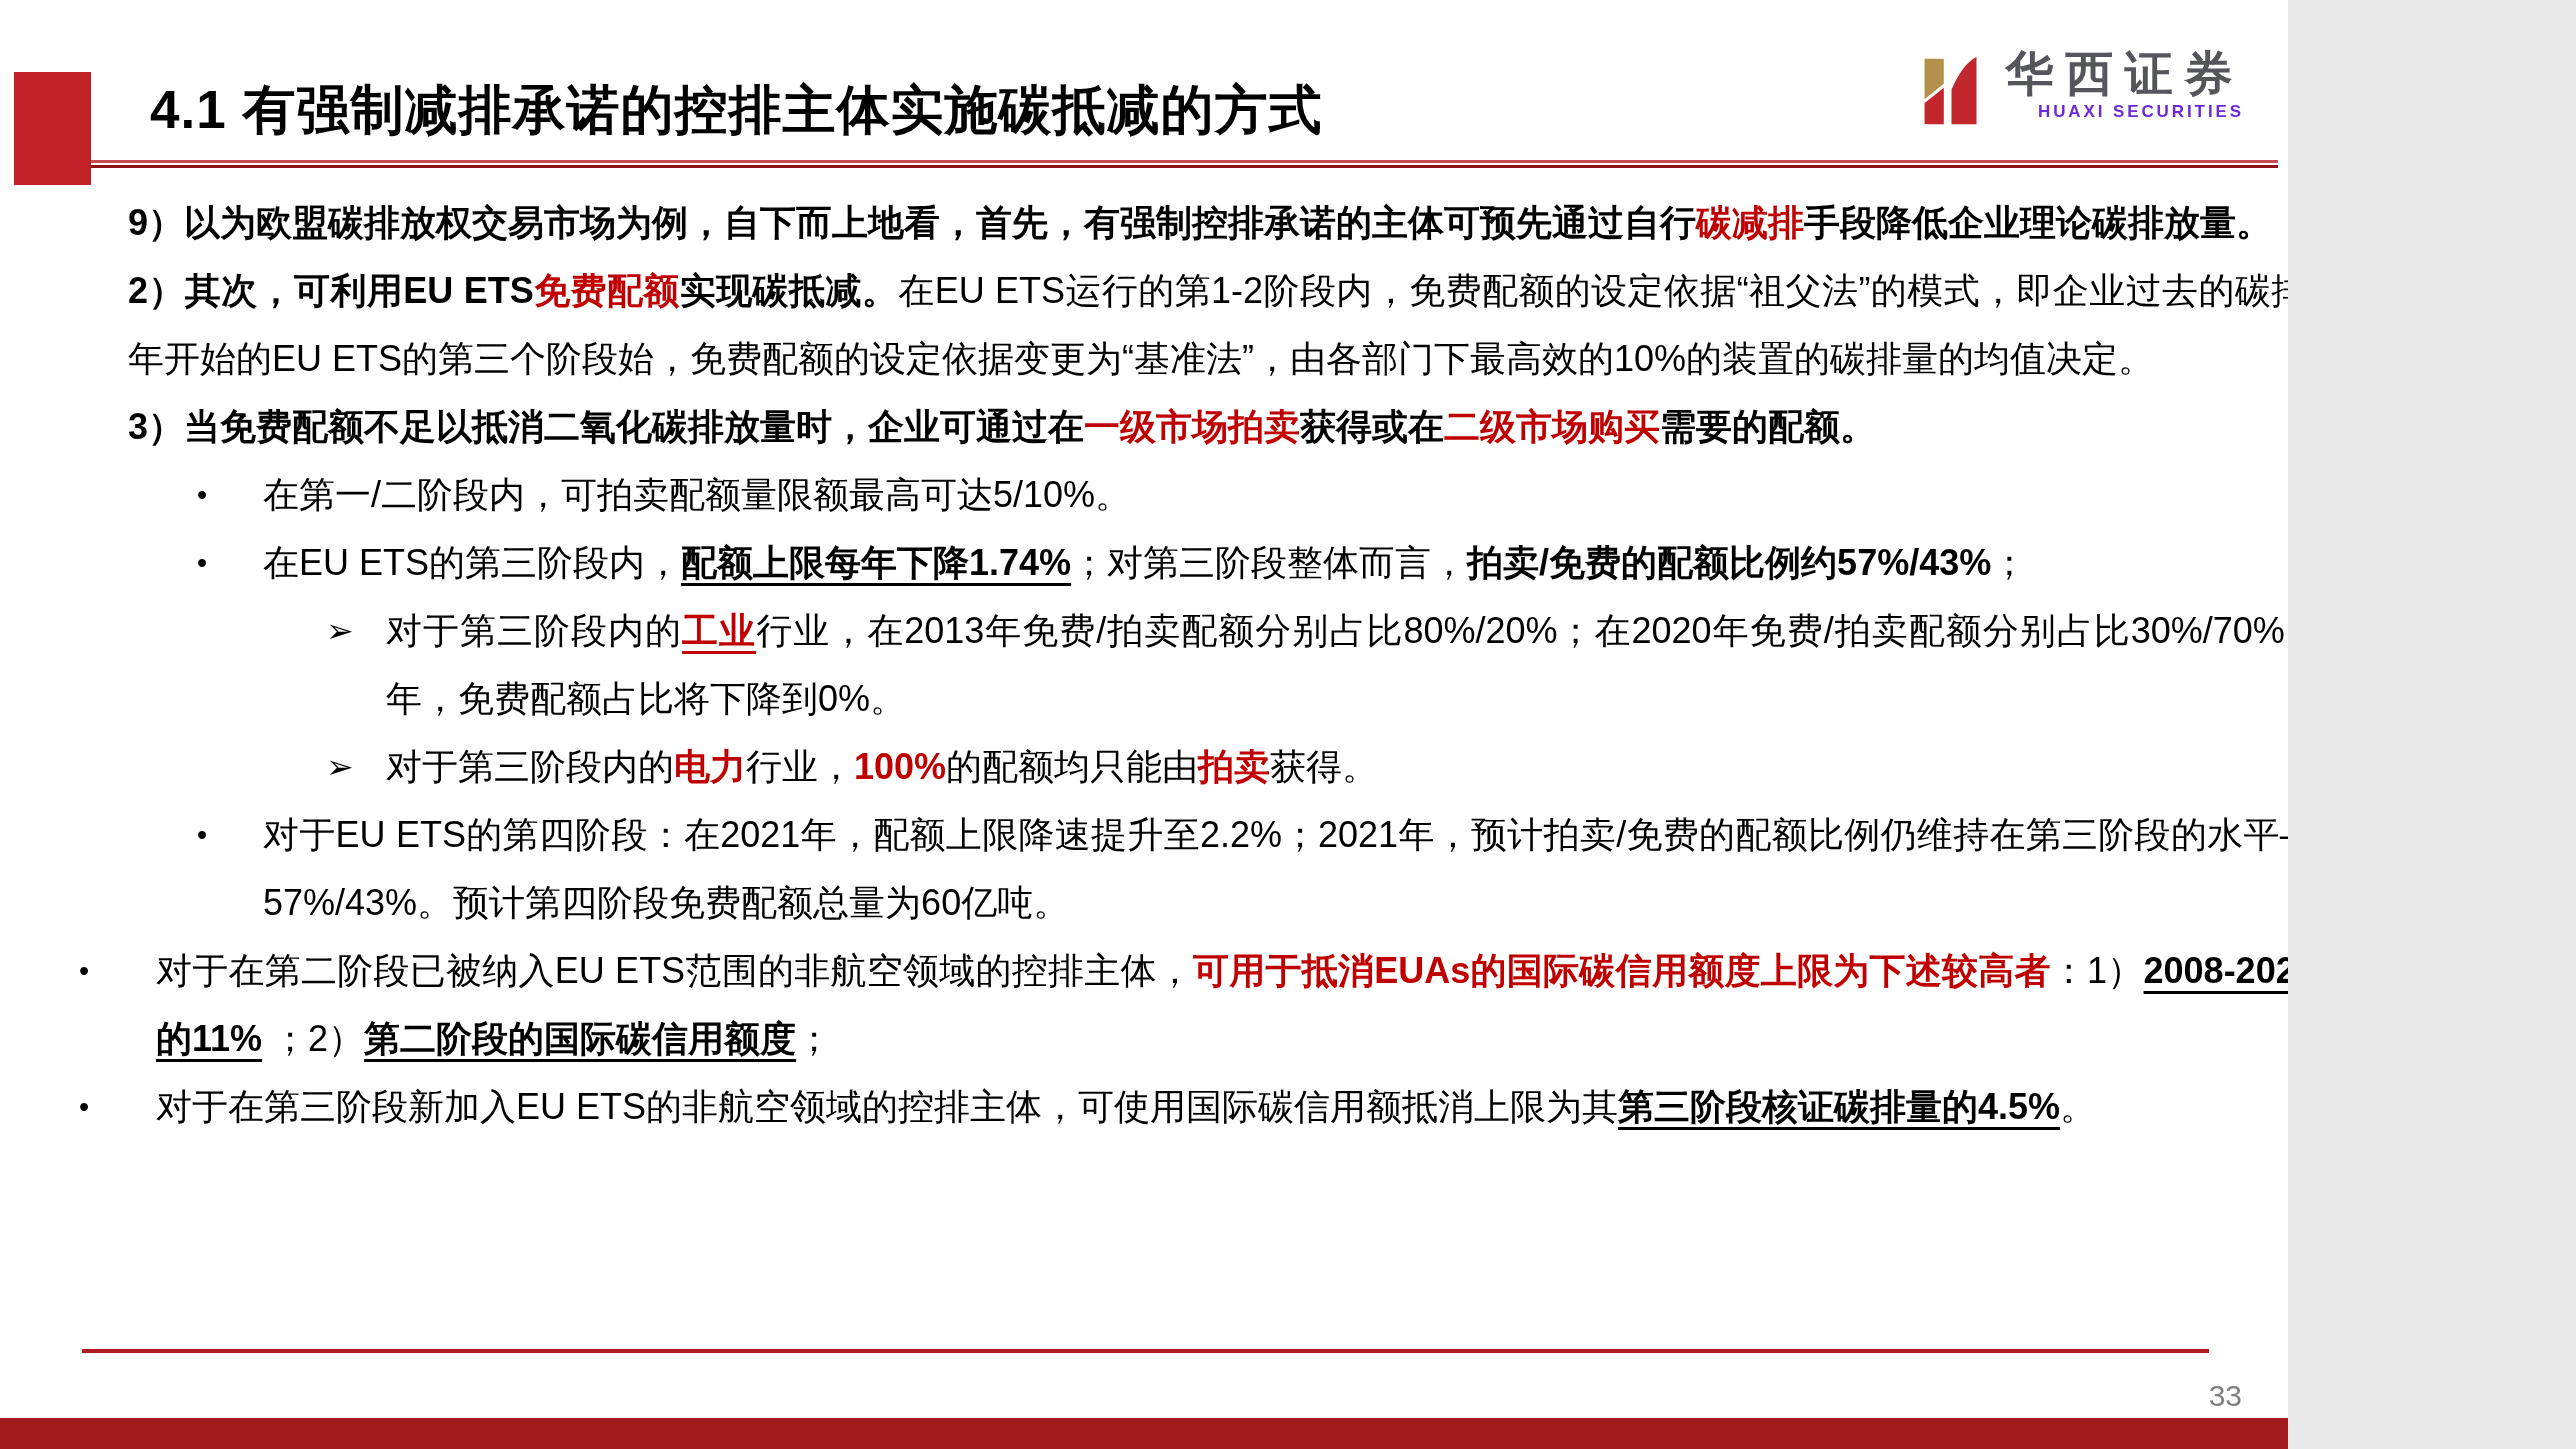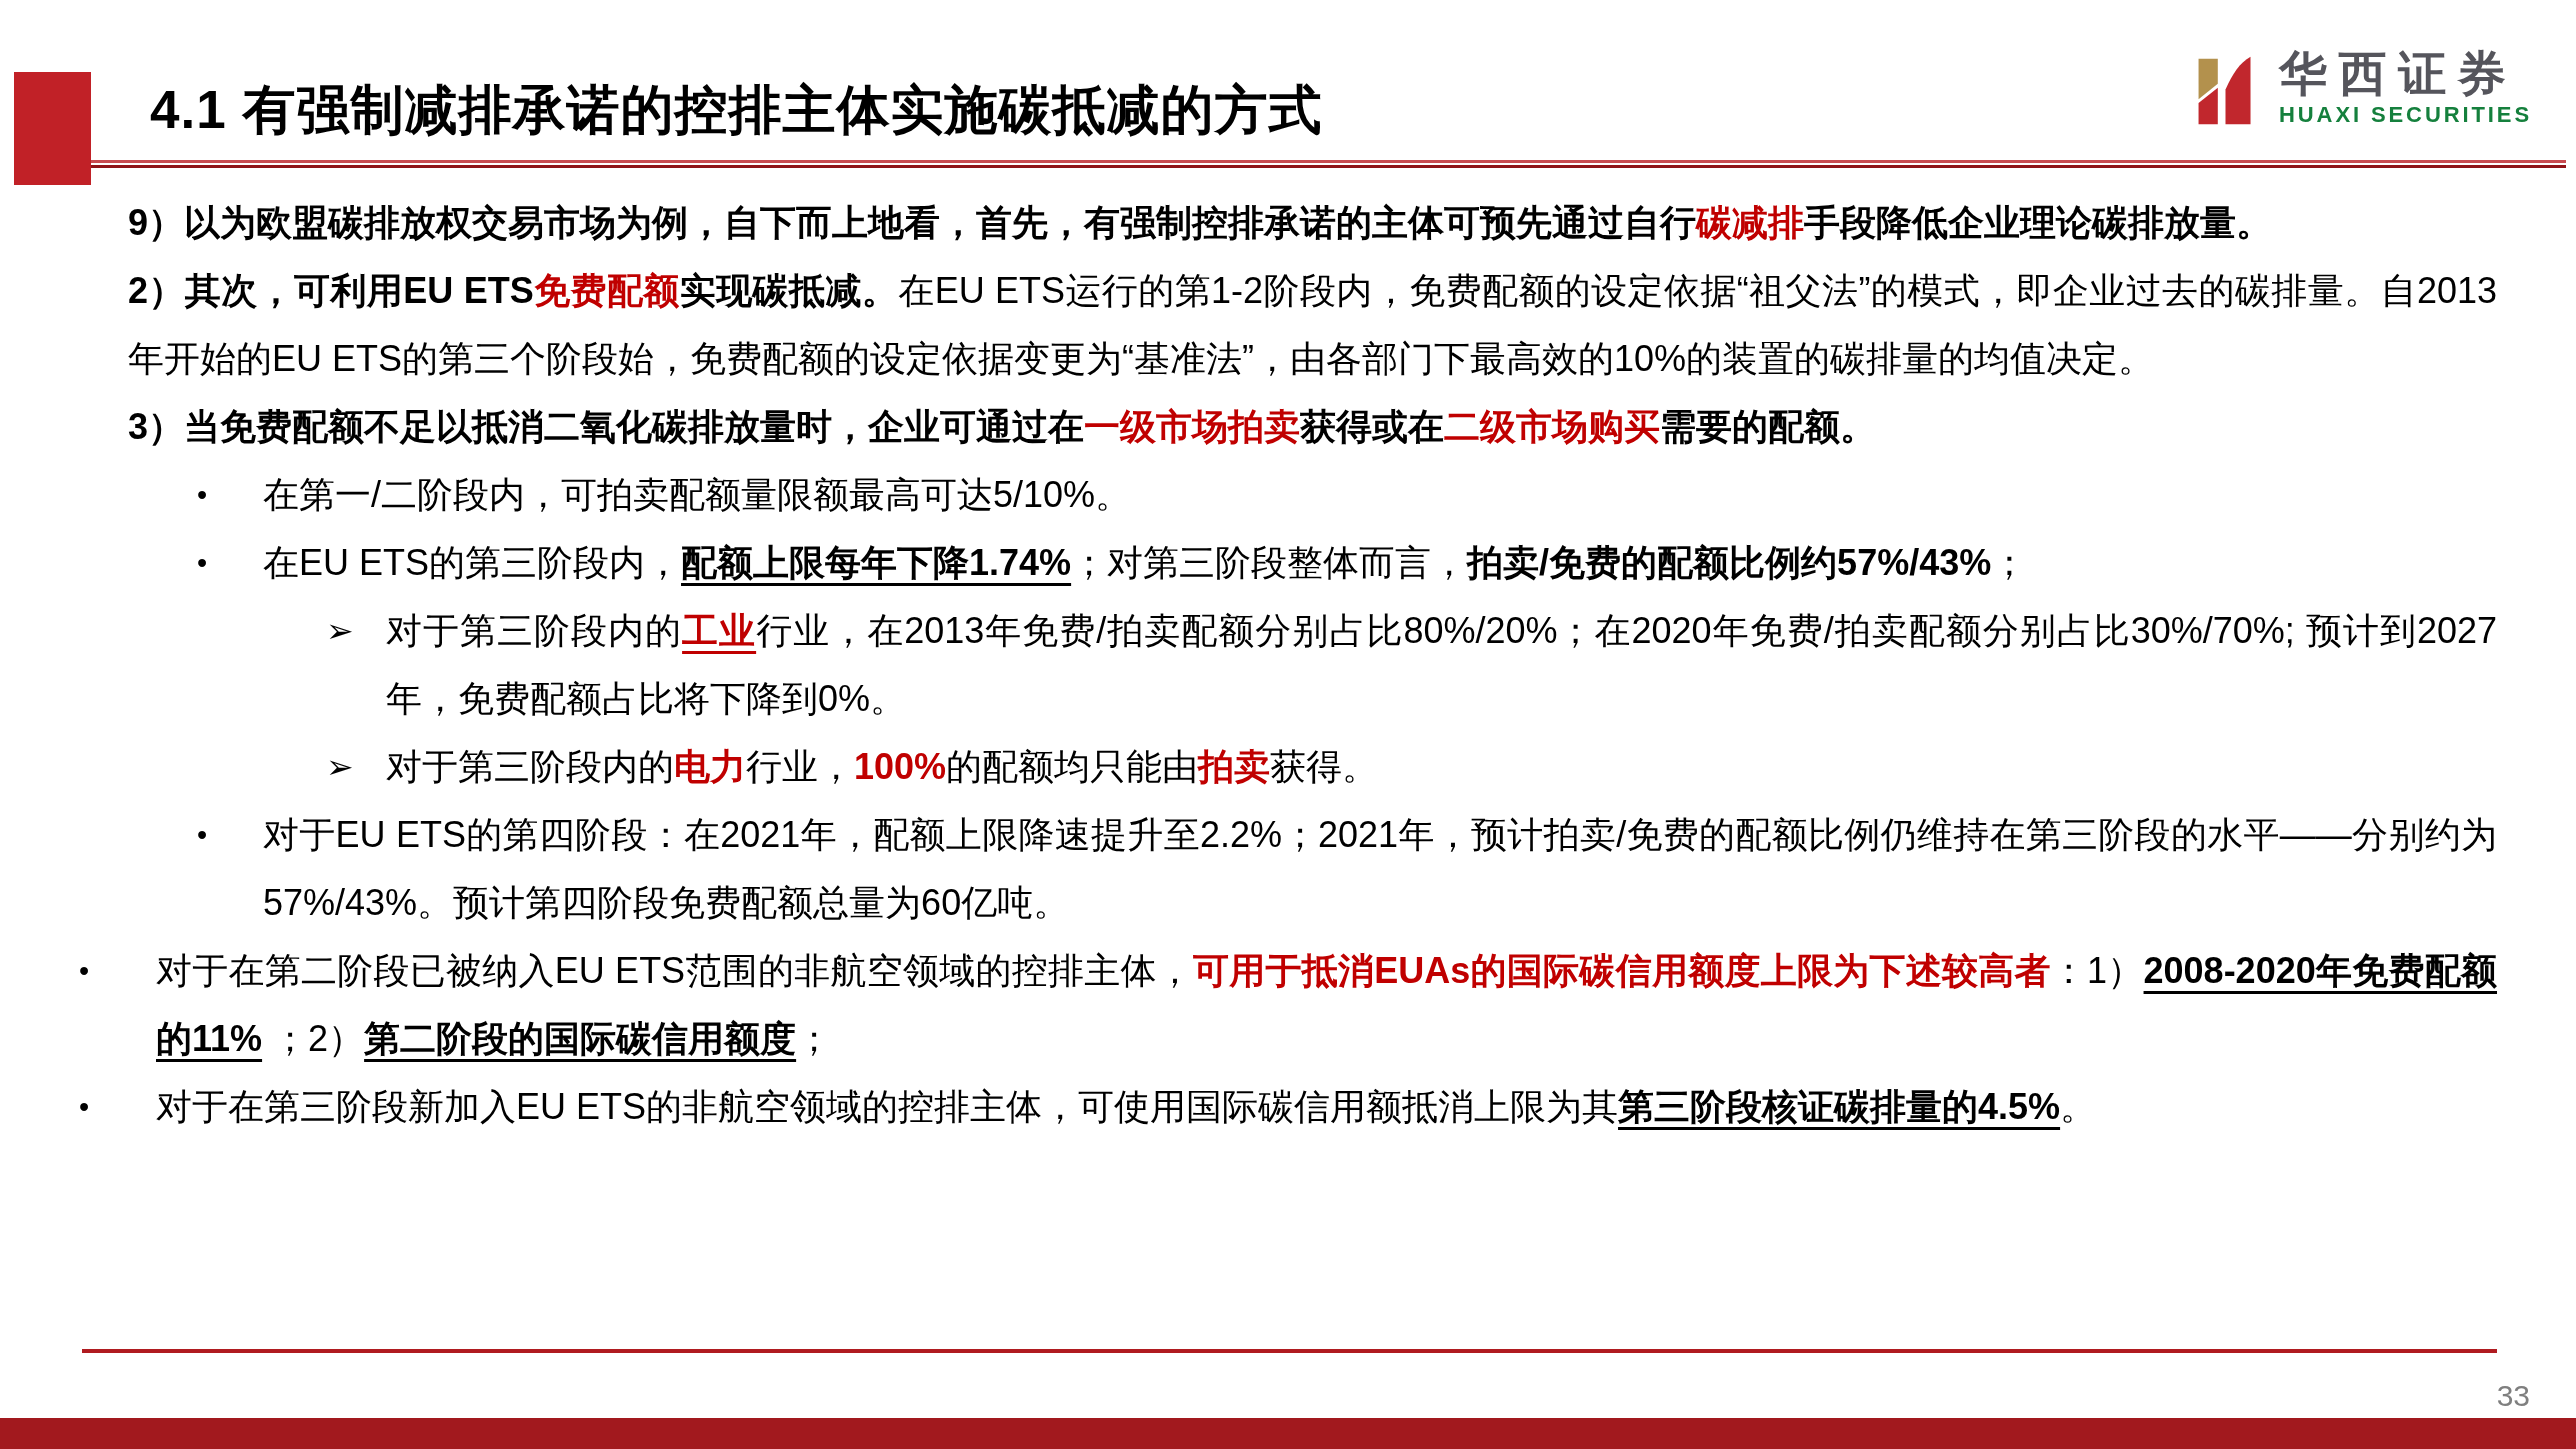--- a/index.html
+++ b/index.html
@@ -3,37 +3,37 @@
 <meta charset="utf-8">
 <style>
   :root{
     --red:#C00000;
     --accent:#C12127;
     --bar:#A2191E;
     --rule-dark:#8F1418;
   }
   html,body{margin:0;padding:0;background:#e8e8e8;}
   .slide{
-    position:relative; width:2576px; height:1449px; background:#ffffff;
+    position:relative; width:2288px; height:1449px; background:#ffffff;
     overflow:hidden; font-family:"Liberation Sans","DejaVu Sans",sans-serif; color:#000;
   }
   .accent-square{position:absolute;left:13.5px;top:72px;width:77px;height:113px;background:var(--accent);z-index:3;}
   .title{
     position:absolute;left:150px;top:75px;margin:0;font-size:53px;font-weight:700;
     color:#000;letter-spacing:1px;z-index:2;white-space:nowrap;
   }
   .rule{position:absolute;left:24px;right:9.7px;z-index:1;}
   .rule-a{top:160px;height:2.9px;background:#C84B50;}
   .rule-b{top:165px;height:2.9px;background:var(--rule-dark);}
   
   .logo{position:absolute;top:50px;right:44px;display:flex;align-items:flex-start;z-index:2;}
   .logo svg{width:77px;height:83px;flex:0 0 auto;}
   .logo-text{margin-left:15.5px;}
   .logo-cn{font-family:"Liberation Serif","DejaVu Serif",serif;font-size:48px;font-weight:700;color:#55555c;letter-spacing:11.6px;line-height:48px;white-space:nowrap;}
-  .logo-en{font-size:22px;font-weight:700;color:#15803d;letter-spacing:2.9px;margin-top:3.9px;white-space:nowrap;text-align:right;}
+  .logo-en{font-size:17px;font-weight:700;color:#6d28d9;letter-spacing:2.9px;margin-top:3.9px;white-space:nowrap;text-align:right;}
   
   .content{position:absolute;left:77px;top:189px;width:2420px;font-size:36px;line-height:68px;}
   .para{position:relative;text-align:justify;}
   .l0{padding-left:51px;}
   .l1{padding-left:186px;}
   .l1 .marker{position:absolute;left:120px;top:0;font-size:29px;}
   .l2{padding-left:309px;}
   .l2 .marker{position:absolute;left:249px;top:0;font-size:33px;}
   .lb{padding-left:79px;}
   .lb .marker{position:absolute;left:1.9px;top:0;font-size:29px;}

